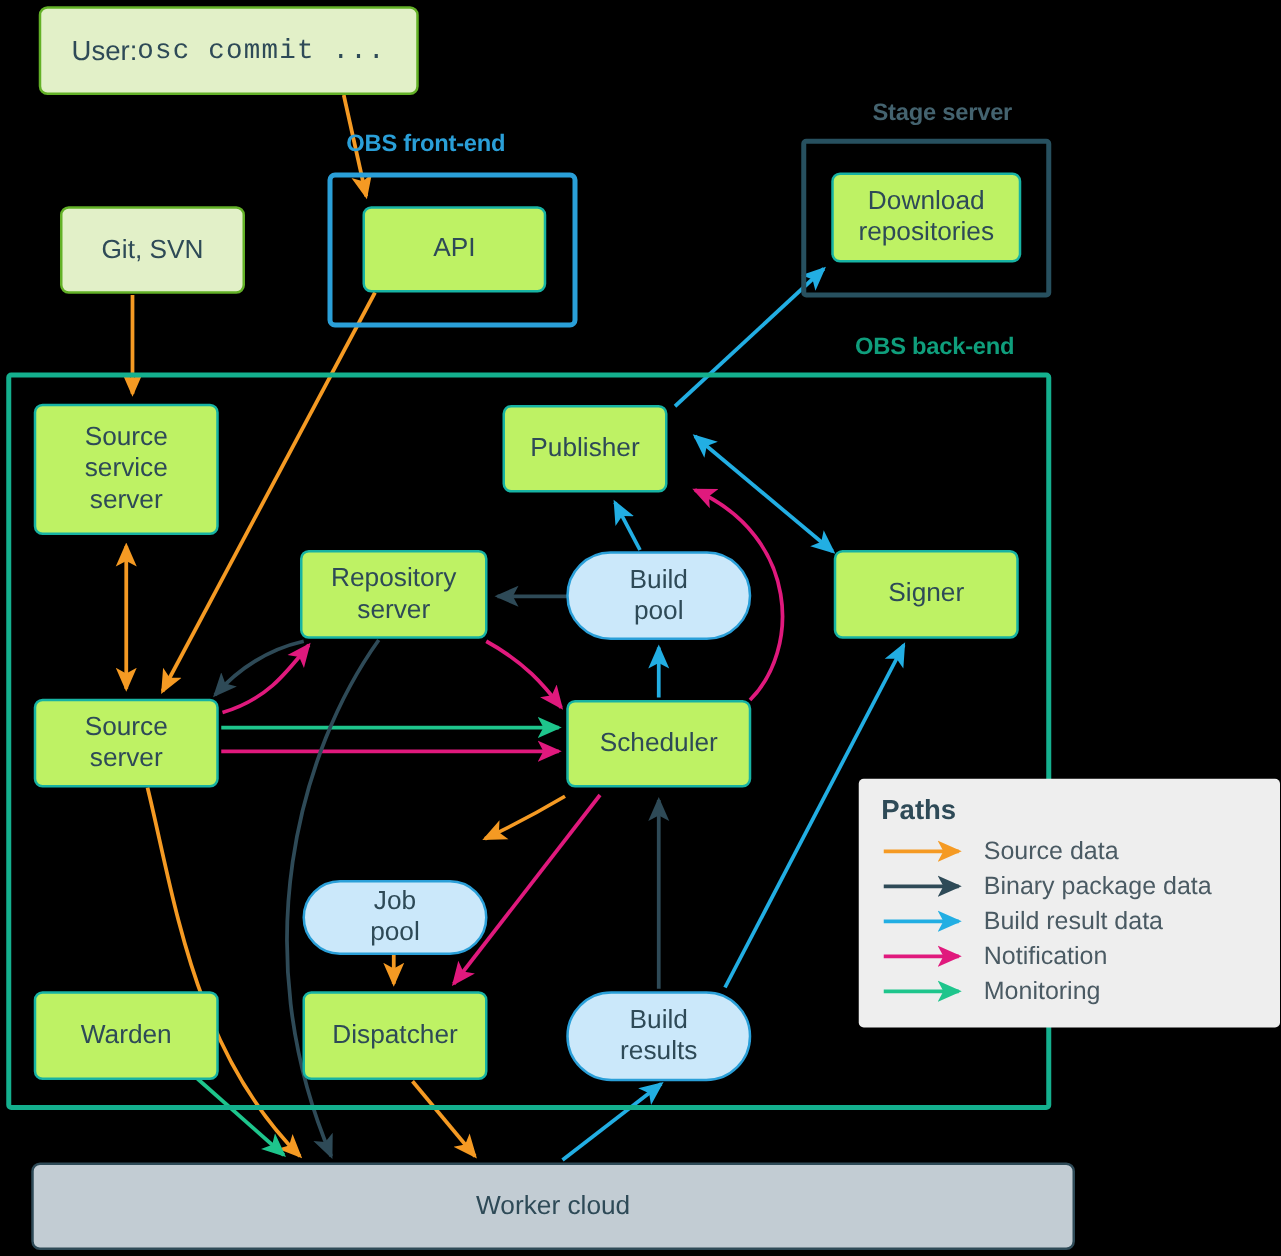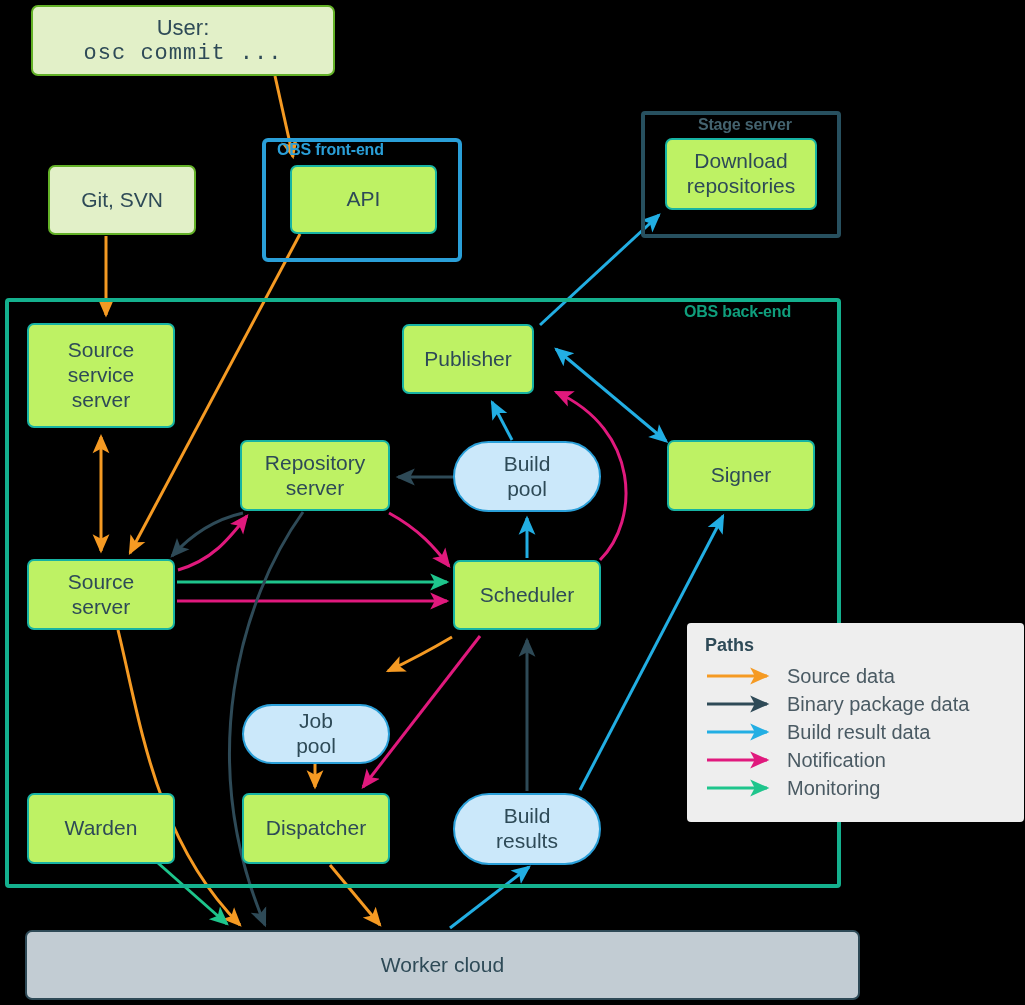--- a/index.html
+++ b/index.html
@@ -10,24 +10,23 @@
     font-family:"Liberation Sans", sans-serif;
     overflow:hidden;
   }
   #wires{position:absolute;left:0;top:0;width:1025px;height:1005px;pointer-events:none;}
 
   
   .frame{position:absolute;box-sizing:border-box;background:transparent;}
   .frame-label{
     position:absolute;
     font-weight:bold;
-    font-size:16px;
+    font-size:19px;
     letter-spacing:-0.2px;
     white-space:nowrap;
-    margin-top:36px;
   }
 
   
   .node{
     position:absolute;
     box-sizing:border-box;
     display:flex;
     align-items:center;
     justify-content:center;
     text-align:center;
@@ -66,21 +65,21 @@
     left:687px;top:623px;
     width:337px;height:199px;
     background:#eeeeee;
     border-radius:4px;
     z-index:6;
     box-sizing:border-box;
     padding:12px 0 0 18px;
   }
   #legend h3{
     margin:0 0 6px 0;
-    font-size:18px;
+    font-size:22px;
     font-weight:bold;
     color:#2e4a57;
   }
   .leg-row{
     display:flex;
     align-items:center;
     height:28px;
   }
   .leg-swatch{width:74px;height:20px;flex:0 0 74px;}
   .leg-text{
@@ -177,21 +176,21 @@
 
   <div class="frame" style="left:262px;top:138px;width:200px;height:124px;border:4px solid #2a9fd8;border-radius:6px;"></div>
   <div class="frame-label" style="left:277px;top:105px;color:#2a9fd8;">OBS front-end</div>
 
   <div class="frame" style="left:641px;top:111px;width:200px;height:127px;border:4px solid #27505f;border-radius:4px;"></div>
   <div class="frame-label" style="left:698px;top:80px;color:#44636f;">Stage server</div>
 
   <div class="frame" style="left:5px;top:298px;width:836px;height:590px;border:4px solid #14b08e;border-radius:4px;"></div>
   <div class="frame-label" style="left:684px;top:267px;color:#0f9e7c;">OBS back-end</div>
 
-  <div class="node green" style="left:31px;top:5px;width:304px;height:71px;flex-direction:column;">
+  <div class="node green" style="left:31px;top:5px;width:304px;height:71px;flex-direction:row;">
     <span style="font-size:22px;">User:</span>
     <span class="mono" style="font-size:22px;letter-spacing:1px;">osc commit ...</span>
   </div>
 
   <div class="node green" style="left:48px;top:165px;width:148px;height:70px;">
     <span>Git, SVN</span>
   </div>
 
   <div class="node teal" style="left:290px;top:165px;width:147px;height:69px;">
     <span>API</span>

